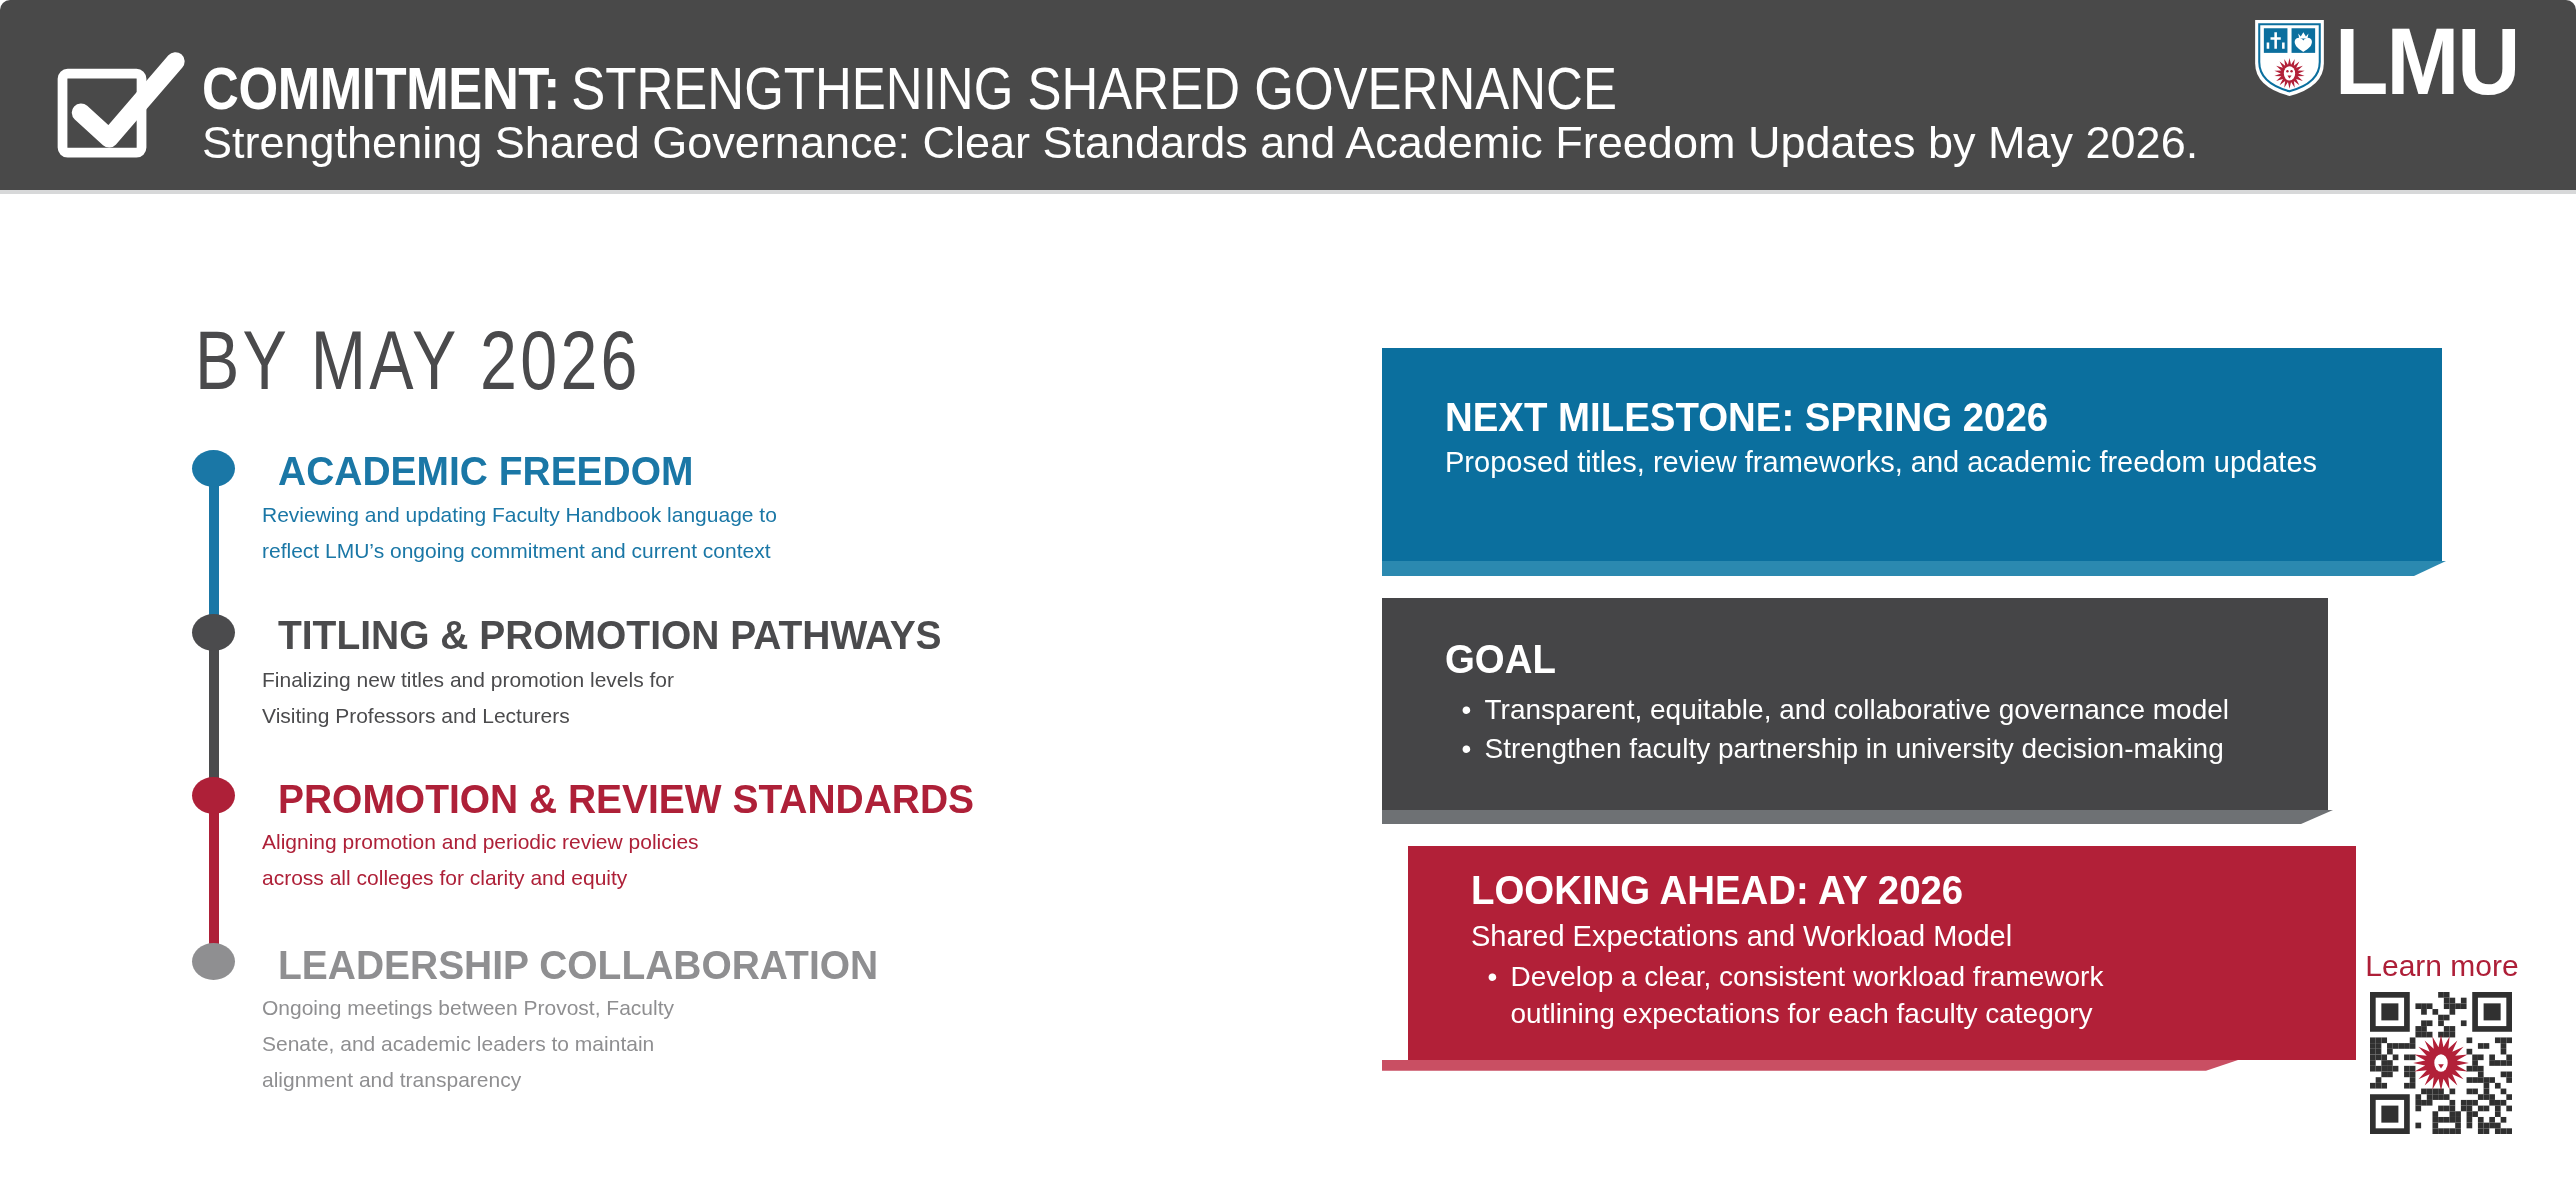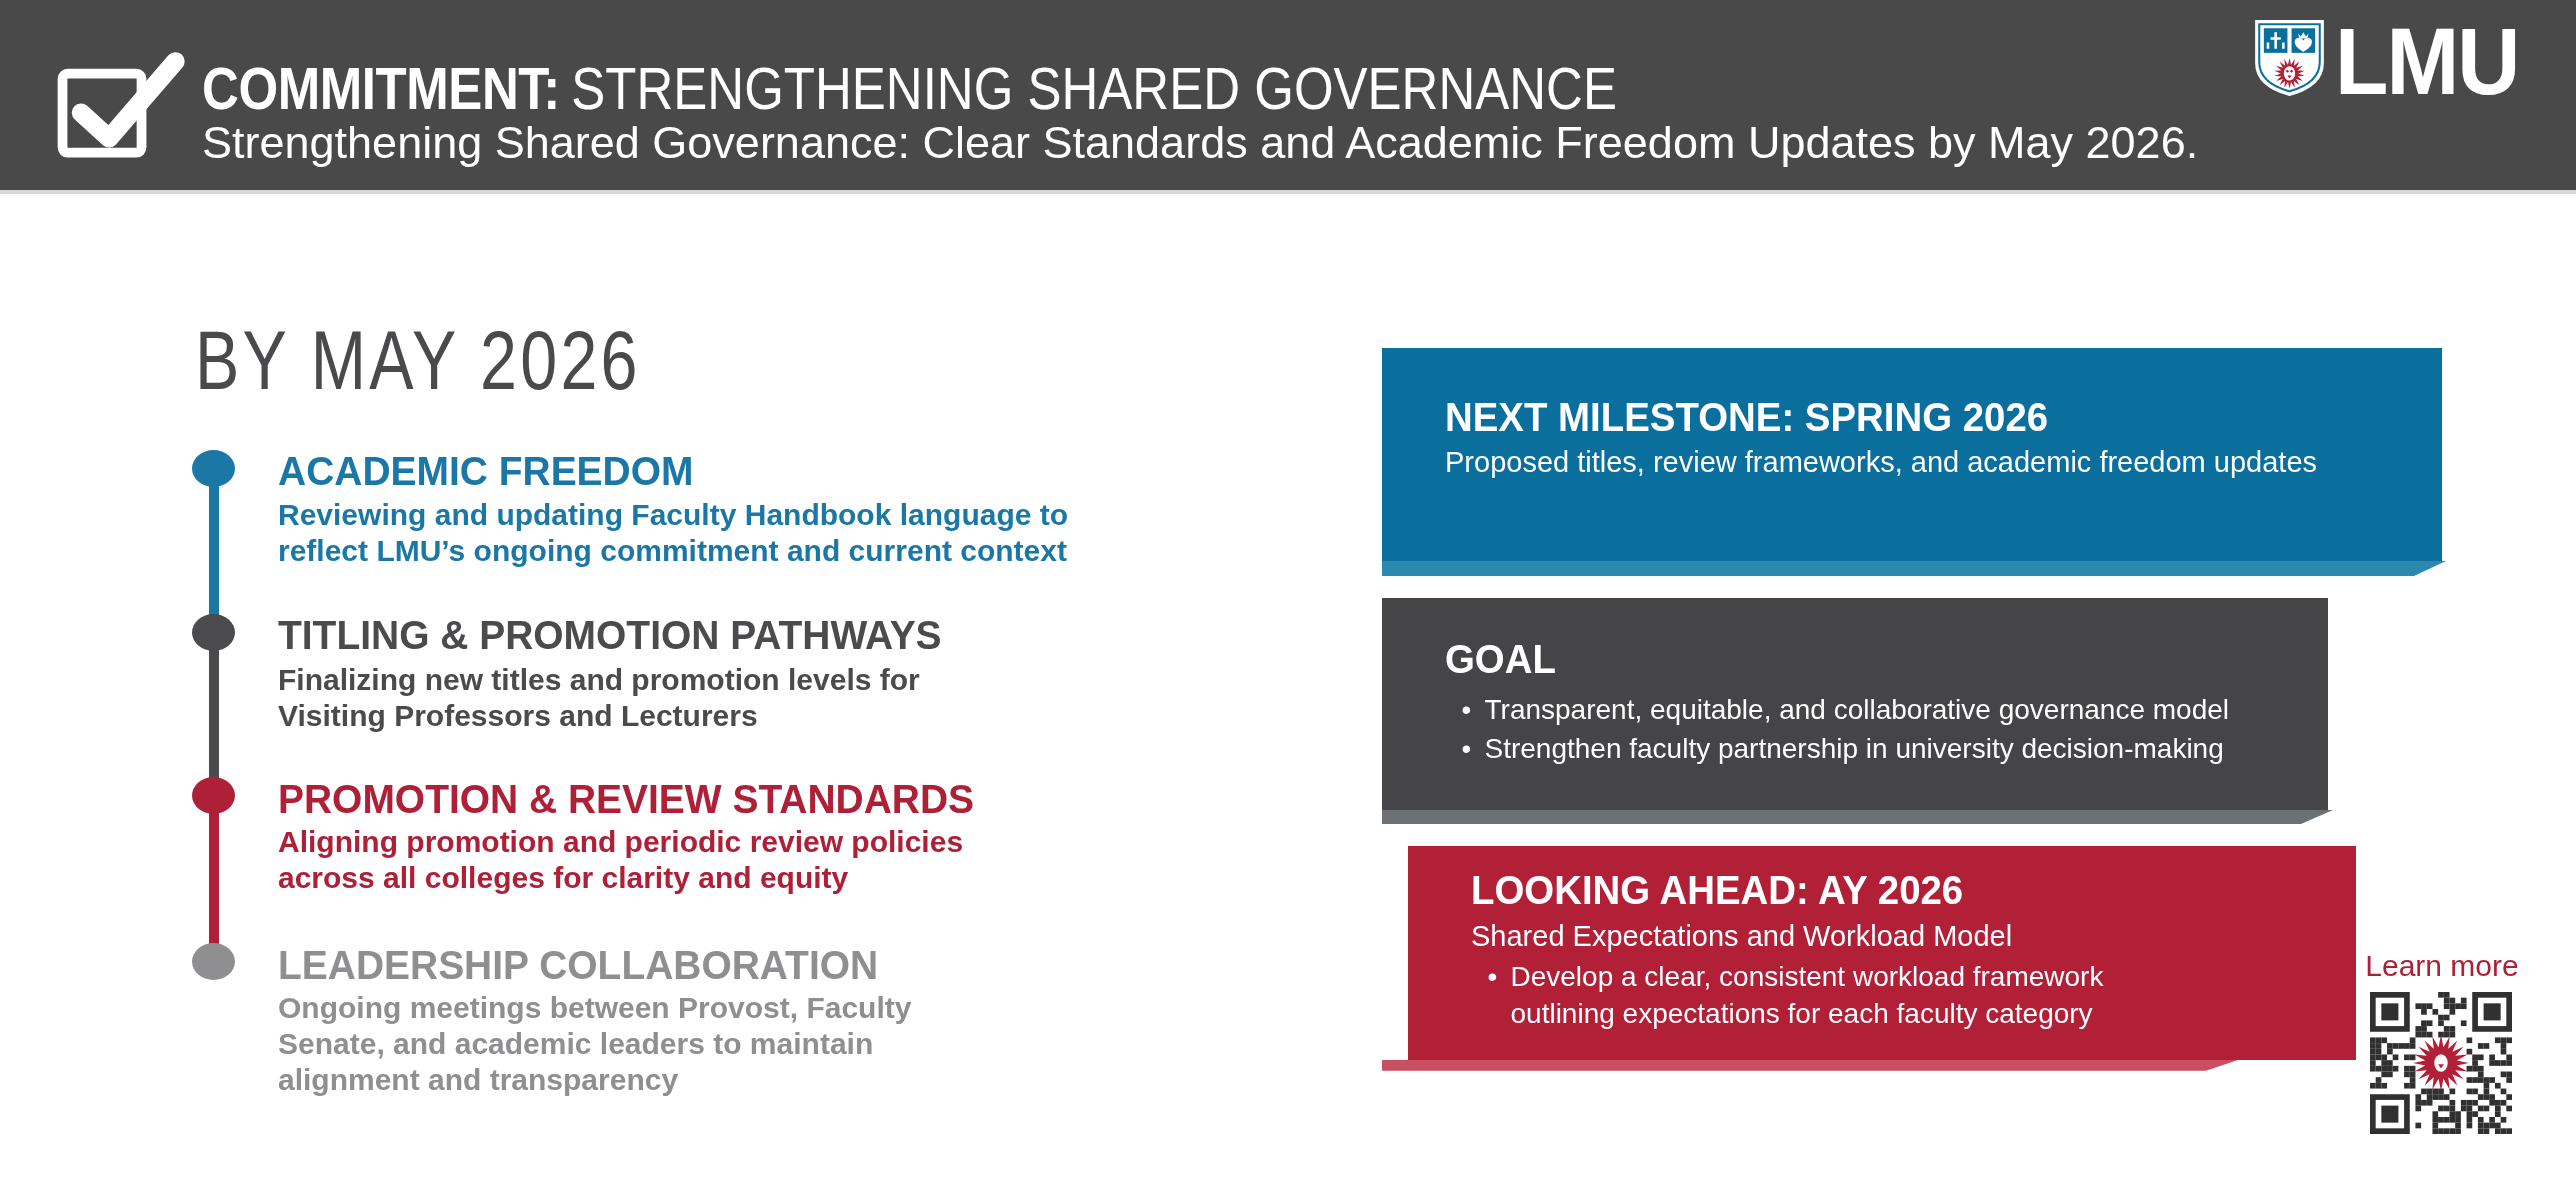--- a/index.html
+++ b/index.html
@@ -1,38 +1,38 @@
 <!DOCTYPE html>
 <html style="font-size:8.2px"><head>
 <meta charset="utf-8">
 <style>
   html,body{margin:0;padding:0;background:#ffffff;}
   #canvas{position:relative;width:2576px;height:1202px;overflow:hidden;background:#ffffff;
-          font-family:"Liberation Sans",sans-serif;}
+          font-family:"Liberation Sans",sans-serif;border-radius:10px;}
 
   
   .header-bar{position:absolute;left:0;top:0;width:2576px;height:190px;}
   .header-rule{position:absolute;left:0;top:190px;width:2576px;height:4.1px;background:#d7d8d9;}
   .checkbox-icon{position:absolute;left:56px;top:47px;width:129px;height:118px;}
   .hdr-title{position:absolute;left:202px;top:54px;color:#ffffff;font-size:60px;font-weight:300;
              white-space:nowrap;transform:scaleX(.85);transform-origin:left top;}
   .hdr-title .strong{font-weight:800;margin-right:13.4px;letter-spacing:-0.5px;}
   .hdr-sub{position:absolute;left:202px;top:117px;color:#ffffff;font-size:45px;font-weight:400;white-space:nowrap;}
   .lmu-shield{position:absolute;left:2253px;top:17.5px;width:73px;height:80px;}
   .lmu-wordmark{position:absolute;left:2335px;top:8.2px;color:#ffffff;font-size:94px;font-weight:700;
                 letter-spacing:-2.1px;white-space:nowrap;transform:scaleX(.93);transform-origin:left top;}
 
   
   .bymay{position:absolute;left:195px;top:313px;font-size:83px;font-weight:500;white-space:nowrap;
          letter-spacing:4.1px;transform:scaleX(.8);transform-origin:left top;}
   .tl-seg{position:absolute;left:209px;width:10.3px;}
   .tl-dot{position:absolute;left:192px;width:43px;height:37px;border-radius:50%;}
   .tl-head{position:absolute;left:278px;font-size:41px;font-weight:700;white-space:nowrap;
            transform:scaleX(.95);transform-origin:left top;}
-  .tl-body{position:absolute;left:278px;font-size:30px;line-height:36px;white-space:pre-line;width:953px;font-weight:bold;}
+  .tl-body{position:absolute;left:262px;font-size:21px;line-height:36px;white-space:pre-line;width:953px;}
 
   
   .card{position:absolute;left:1382px;color:#ffffff;}
   .card-strip{position:absolute;left:1382px;clip-path:polygon(0 0,100% 0,calc(100% - 32px) 100%,0 100%);}
   .card-inner{padding-left:63px;}
   .card-title{font-size:40px;font-weight:700;white-space:nowrap;transform:scaleX(.96);transform-origin:left top;}
   .card-sub{font-size:29px;font-weight:400;white-space:pre-line;line-height:36px;}
   .bullets{margin-top:8.2px;}
   .bullet{display:flex;font-size:28px;line-height:39px;}
   .bullet .marker{width:23px;flex:0 0 23px;}

